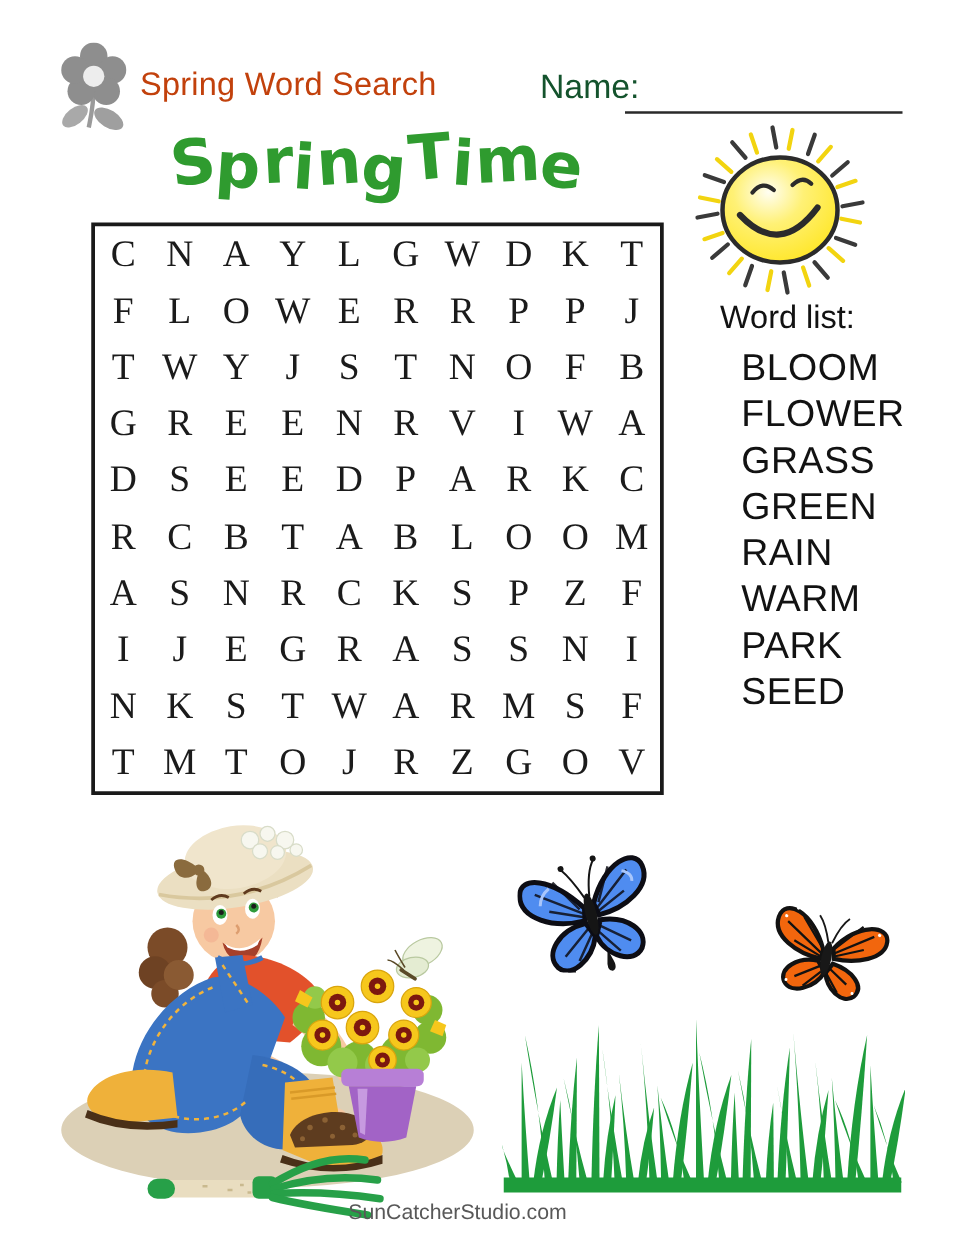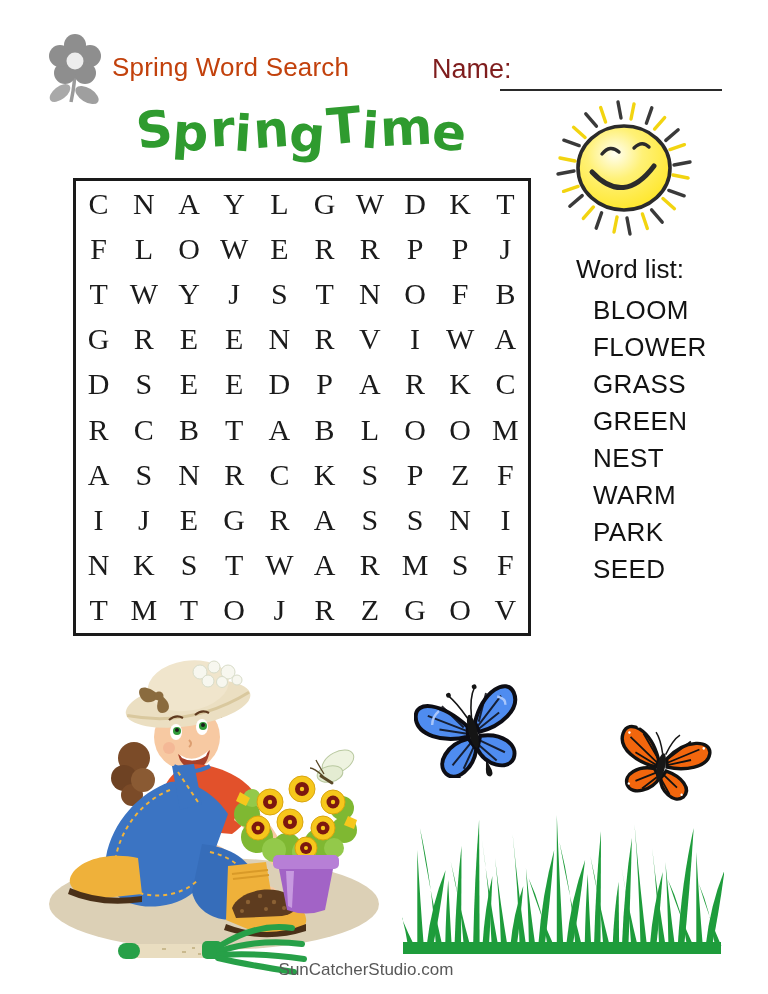--- a/index.html
+++ b/index.html
@@ -4,21 +4,21 @@
 <style>
   html,body{margin:0;padding:0;}
   body{
     width:768px;height:994px;position:relative;background:#ffffff;
     font-family:"Liberation Sans",sans-serif;overflow:hidden;
   }
   .abs{position:absolute;}
 
   
   .worksheet-title{left:112px;top:52px;font-size:26px;color:#c2410c;letter-spacing:.2px;}
-  .name-label{left:432px;top:54px;font-size:27px;color:#7f1d1d;}
+  .name-label{left:432px;top:54px;font-size:27px;color:#14532d;}
   .name-line{left:500px;top:58px;width:222px;height:31px;border-bottom:2px solid #2a2a2a;}
 
   
   .page-title{
     left:63px;top:98px;width:478px;text-align:center;
     font-family:"DejaVu Sans",sans-serif;font-weight:bold;font-size:50px;
     letter-spacing:1px;
   }
   .page-title span{display:inline-block;}
 
@@ -28,23 +28,23 @@
     border:3px solid #1a1a1a;box-sizing:border-box;background:#fff;
     display:grid;grid-template-columns:repeat(10,1fr);grid-template-rows:repeat(10,1fr);
   }
   .grid .cell{
     display:flex;align-items:center;justify-content:center;
     font-family:"Liberation Serif",serif;font-size:30px;color:#1b1b1b;
   }
 
   
   .wordlist{left:576px;top:238px;width:180px;}
-  .wordlist-heading{font-size:26px;color:#121212;margin:16px 0 7px 0;}
+  .wordlist-heading{font-size:26px;color:#121212;margin:0 0 7px 0;}
   .wordlist ul{list-style:none;margin:0;padding:0 0 0 17px;}
-  .wordlist li{font-size:26px;line-height:37px;color:#121212;letter-spacing:.4px;}
+  .wordlist li{font-size:30px;line-height:37px;color:#121212;letter-spacing:.4px;}
 
   
   .footer-credit{left:0;top:960px;width:732px;text-align:center;font-size:17px;color:#585858;}
 </style>
 </head>
 <body>
 
 <svg class="abs" style="left:44px;top:34px" width="62" height="72" viewBox="0 0 62 72">
   <path d="M31 34 C31 50 29 58 27 68" stroke="#9a9a9a" stroke-width="3.5" fill="none"></path>
   <ellipse cx="16" cy="59" rx="12" ry="6.5" fill="#a9a9a9" transform="rotate(-38 16 59)"></ellipse>
@@ -199,21 +199,21 @@
     <div class="cell">V</div>
   </div>
 
 <div class="abs wordlist">
   <p class="wordlist-heading">Word list:</p>
   <ul id="word-list-items">
       <li>BLOOM</li>
       <li>FLOWER</li>
       <li>GRASS</li>
       <li>GREEN</li>
-      <li>NEST</li>
+      <li>RAIN</li>
       <li>WARM</li>
       <li>PARK</li>
       <li>SEED</li>
     </ul>
 </div>
 
 <svg class="abs" style="left:42px;top:652px" width="350" height="330" viewBox="0 0 350 330">
 
   <ellipse cx="172" cy="252" rx="165" ry="46" fill="#dcd0b6"></ellipse>
 

